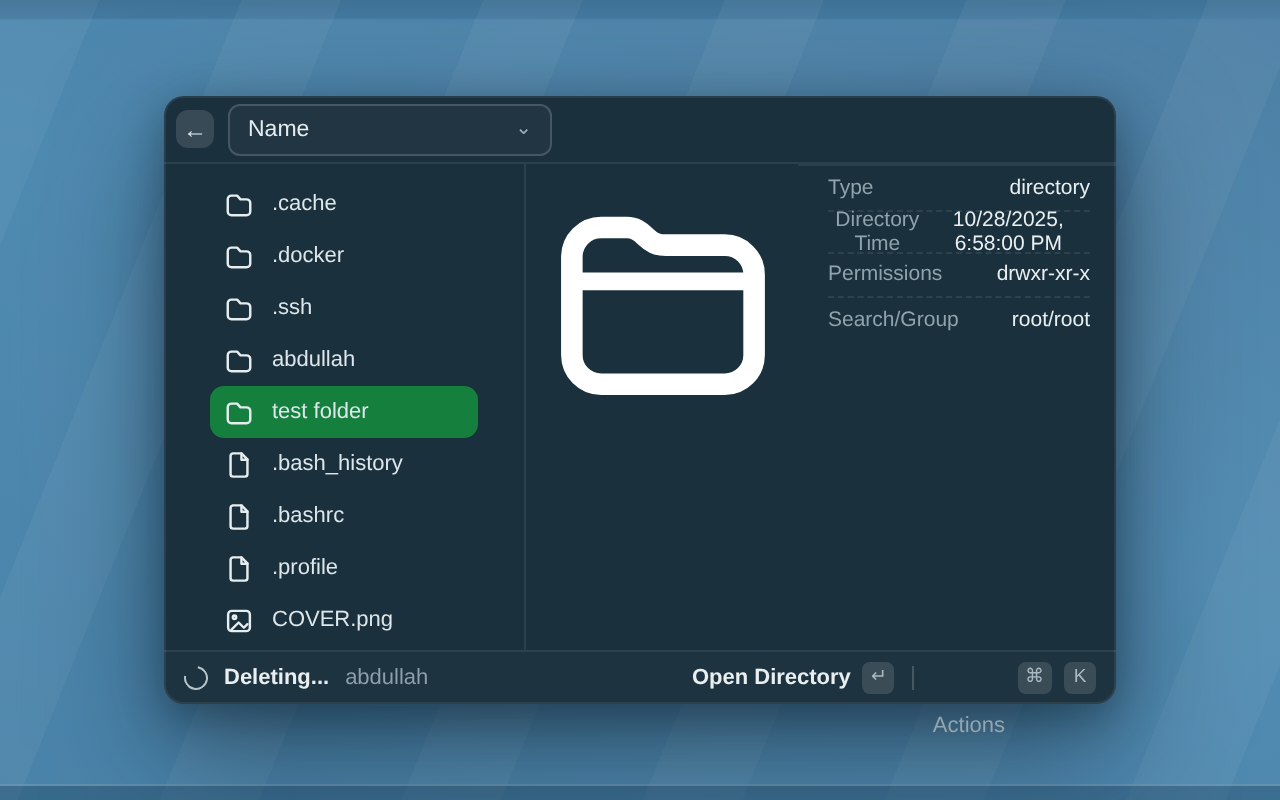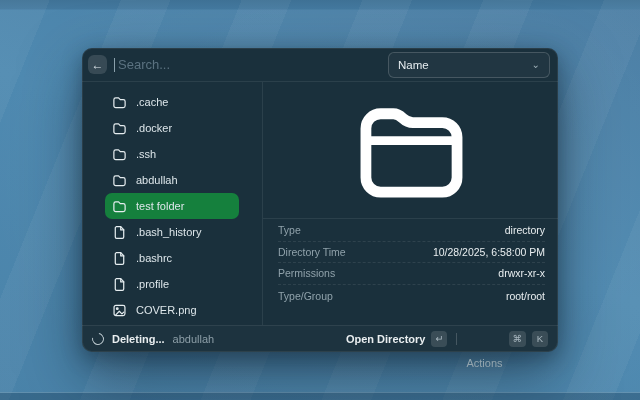--- a/index.html
+++ b/index.html
@@ -70,21 +70,21 @@
     width:181px; flex:0 0 181px; border-right:1px solid rgba(255,255,255,.08);
     padding:7px 23px;
   }
   .row {
     height:26px; border-radius:7px; display:flex; align-items:center;
     gap:9px; padding:0 7px; font-size:11px; color:#dde6ea; cursor:default;
   }
   .row.sel { background:#15803d; }
   .row svg { flex:0 0 15px; }
 
-  .detail { flex:1; display:flex; flex-direction:column; min-width:0; }
+  .detail { flex:1; display:flex; flex-direction:row; min-width:0;text-align:center; }
   .preview {
     height:136px; flex:0 0 136px;
     display:flex; align-items:center; justify-content:center;
   }
   .meta {
     flex:1; border-top:1px solid rgba(255,255,255,.08);
     padding:1px 13px 0 15px;
   }
   .mrow {
     height:21.6px; display:flex; align-items:center; justify-content:space-between;
@@ -124,24 +124,20 @@
 </head>
 <body>
 
 <div class="desktop">
   <div class="window">
 
     <div class="hdr">
       <div class="back-btn">
         <span>←</span>
       </div>
-      <div class="search-wrap">
-        <div class="caret"></div>
-        <input type="text" placeholder="Search..." style="">
-      </div>
       <div class="dropdown">
         <span>Name</span>
         <span class="chev">⌄</span>
       </div>
     </div>
 
     <div class="body">
       <div class="sidebar">
 
         <div class="row">
@@ -220,21 +216,21 @@
           </div>
           <div class="mrow">
             <span class="lab">Directory Time</span>
             <span class="val">10/28/2025, 6:58:00 PM</span>
           </div>
           <div class="mrow">
             <span class="lab">Permissions</span>
             <span class="val">drwxr-xr-x</span>
           </div>
           <div class="mrow">
-            <span class="lab">Type/Group</span>
+            <span class="lab">Search/Group</span>
             <span class="val">root/root</span>
           </div>
         </div>
       </div>
     </div>
 
     <div class="ftr">
       <div class="spinner"></div>
       <span class="status-act">Deleting...</span>
       <span class="status-tgt">abdullah</span>

